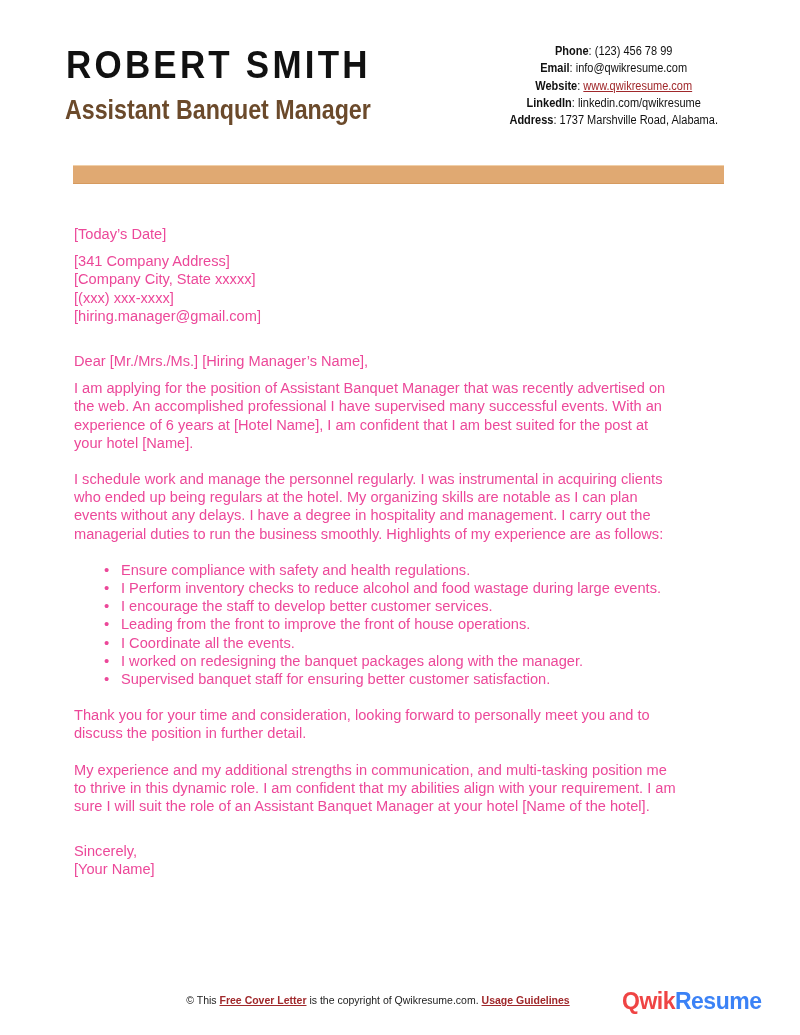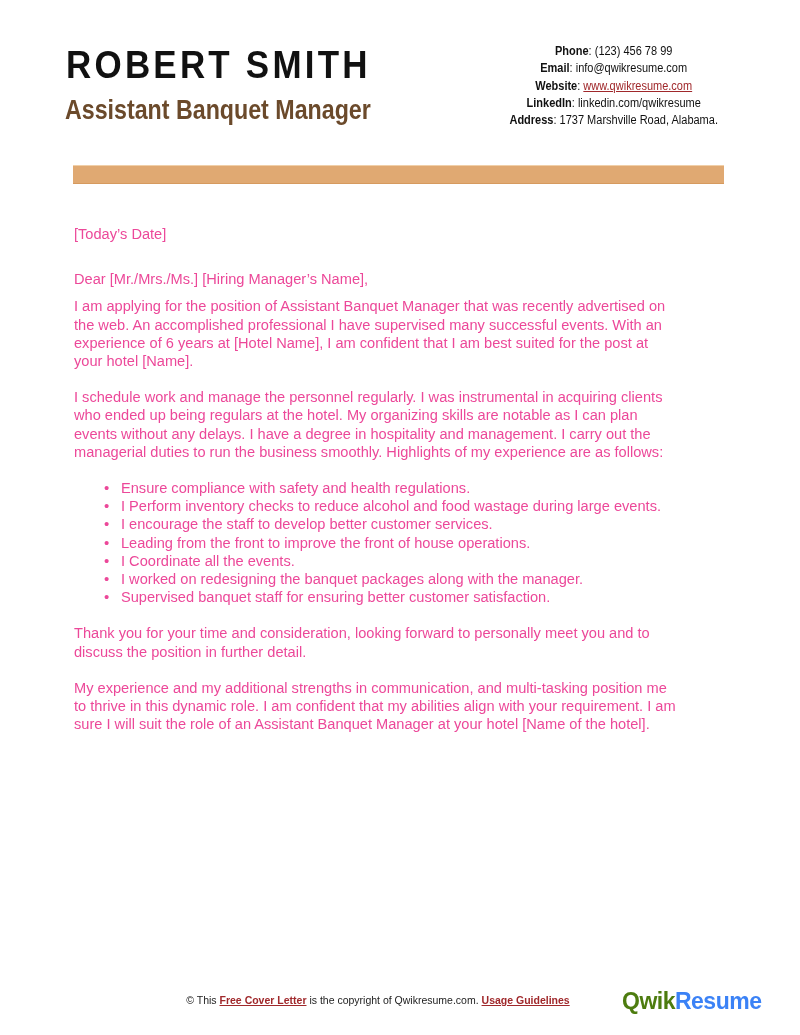--- a/index.html
+++ b/index.html
@@ -27,21 +27,21 @@
   .mt28 { margin-top: 27px !important; }
   ul.hl { list-style: none; margin: 9px 0 0 0; padding: 0; }
   ul.hl li { position: relative; padding-left: 47px; white-space: nowrap; }
   ul.hl li .bullet { position: absolute; left: 30px; top: 0; font-size: 15px; }
   ul.hl li .txt { display: inline-block; transform: scaleX(0.955); transform-origin: left top; }
   .footer { position: absolute; left: 0; width: 756px; top: 994px; text-align: center;
             font-size: 10.5px; color: #222; white-space: nowrap; }
   .footer a { color: #a0282b; font-weight: bold; text-decoration: underline; }
   .logo { position: absolute; left: 622px; top: 988px; font-size: 23px; font-weight: bold;
           letter-spacing: -0.5px; white-space: nowrap; }
-  .logo .q { color: #4d7c0f; }
+  .logo .q { color: #ef4444; }
   .logo .r { color: #3b82f6; }
 </style>
 </head>
 <body>
 
 <div class="name">ROBERT SMITH</div>
 <div class="jobtitle">Assistant Banquet Manager</div>
 
 <div class="contact">
   <div class="row">
@@ -59,20 +59,26 @@
   <div class="row">
     <span class="lbl">Address</span><span>: </span><span>1737 Marshville Road, Alabama.</span>
   </div>
 </div>
 
 <div class="bar"></div>
 
 <div class="body">
   <p class="line">[Today’s Date]</p>
 
+  <div class="mt8">
+    <p class="line">[341 Company Address]</p>
+    <p class="line">[Company City, State xxxxx]</p>
+    <p class="line">[(xxx) xxx-xxxx]</p>
+    <p class="line">[hiring.manager@gmail.com]</p>
+  </div>
 
   <p class="line mt28">Dear [Mr./Mrs./Ms.] [Hiring Manager’s Name],</p>
 
   <div class="mt8">
     <p class="line">I am applying for the position of Assistant Banquet Manager that was recently advertised on</p>
     <p class="line">the web. An accomplished professional I have supervised many successful events. With an</p>
     <p class="line">experience of 6 years at [Hotel Name], I am confident that I am best suited for the post at</p>
     <p class="line">your hotel [Name].</p>
   </div>
 
@@ -97,20 +103,24 @@
     <p class="line">Thank you for your time and consideration, looking forward to personally meet you and to</p>
     <p class="line">discuss the position in further detail.</p>
   </div>
 
   <div class="mt18">
     <p class="line">My experience and my additional strengths in communication, and multi-tasking position me</p>
     <p class="line">to thrive in this dynamic role. I am confident that my abilities align with your requirement. I am</p>
     <p class="line">sure I will suit the role of an Assistant Banquet Manager at your hotel [Name of the hotel].</p>
   </div>
 
+  <div class="mt28">
+    <p class="line">Sincerely,</p>
+    <p class="line">[Your Name]</p>
+  </div>
 </div>
 
 <div class="footer">
   <span>© This </span><a>Free Cover Letter</a><span> is the copyright of Qwikresume.com. </span><a>Usage Guidelines</a>
 </div>
 
 <div class="logo">
   <span class="q">Qwik</span><span class="r">Resume</span>
 </div>
 

